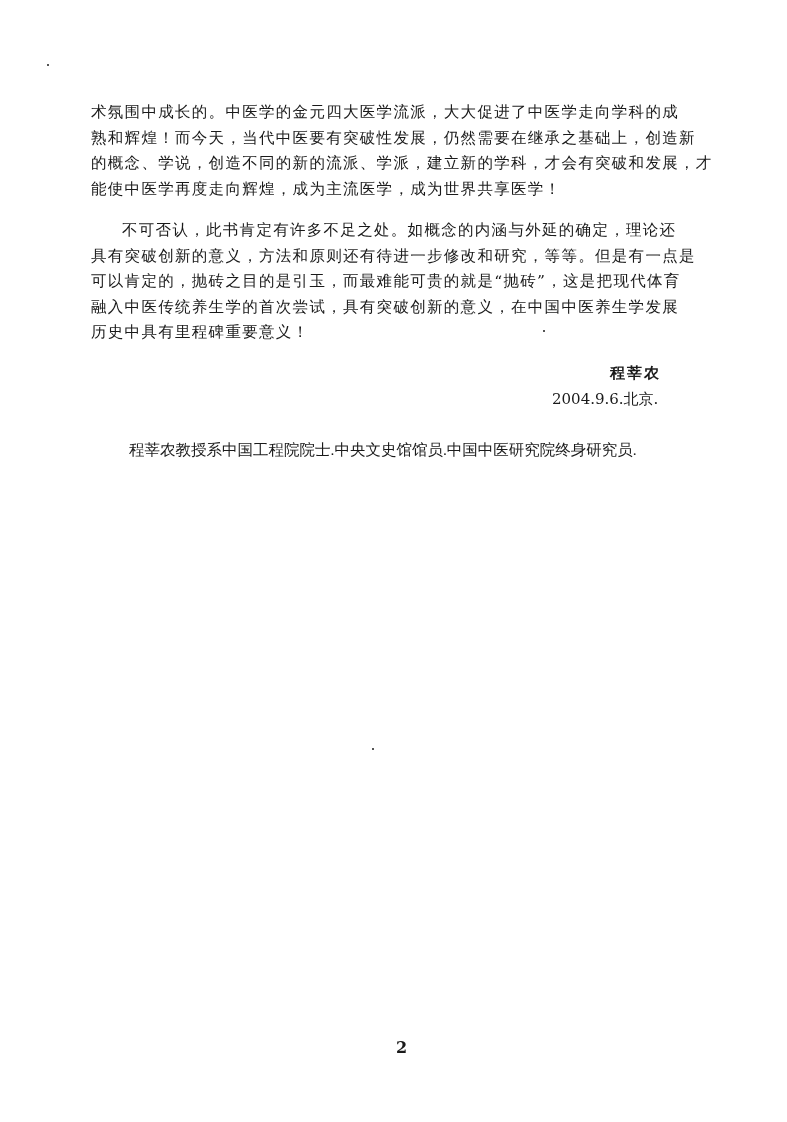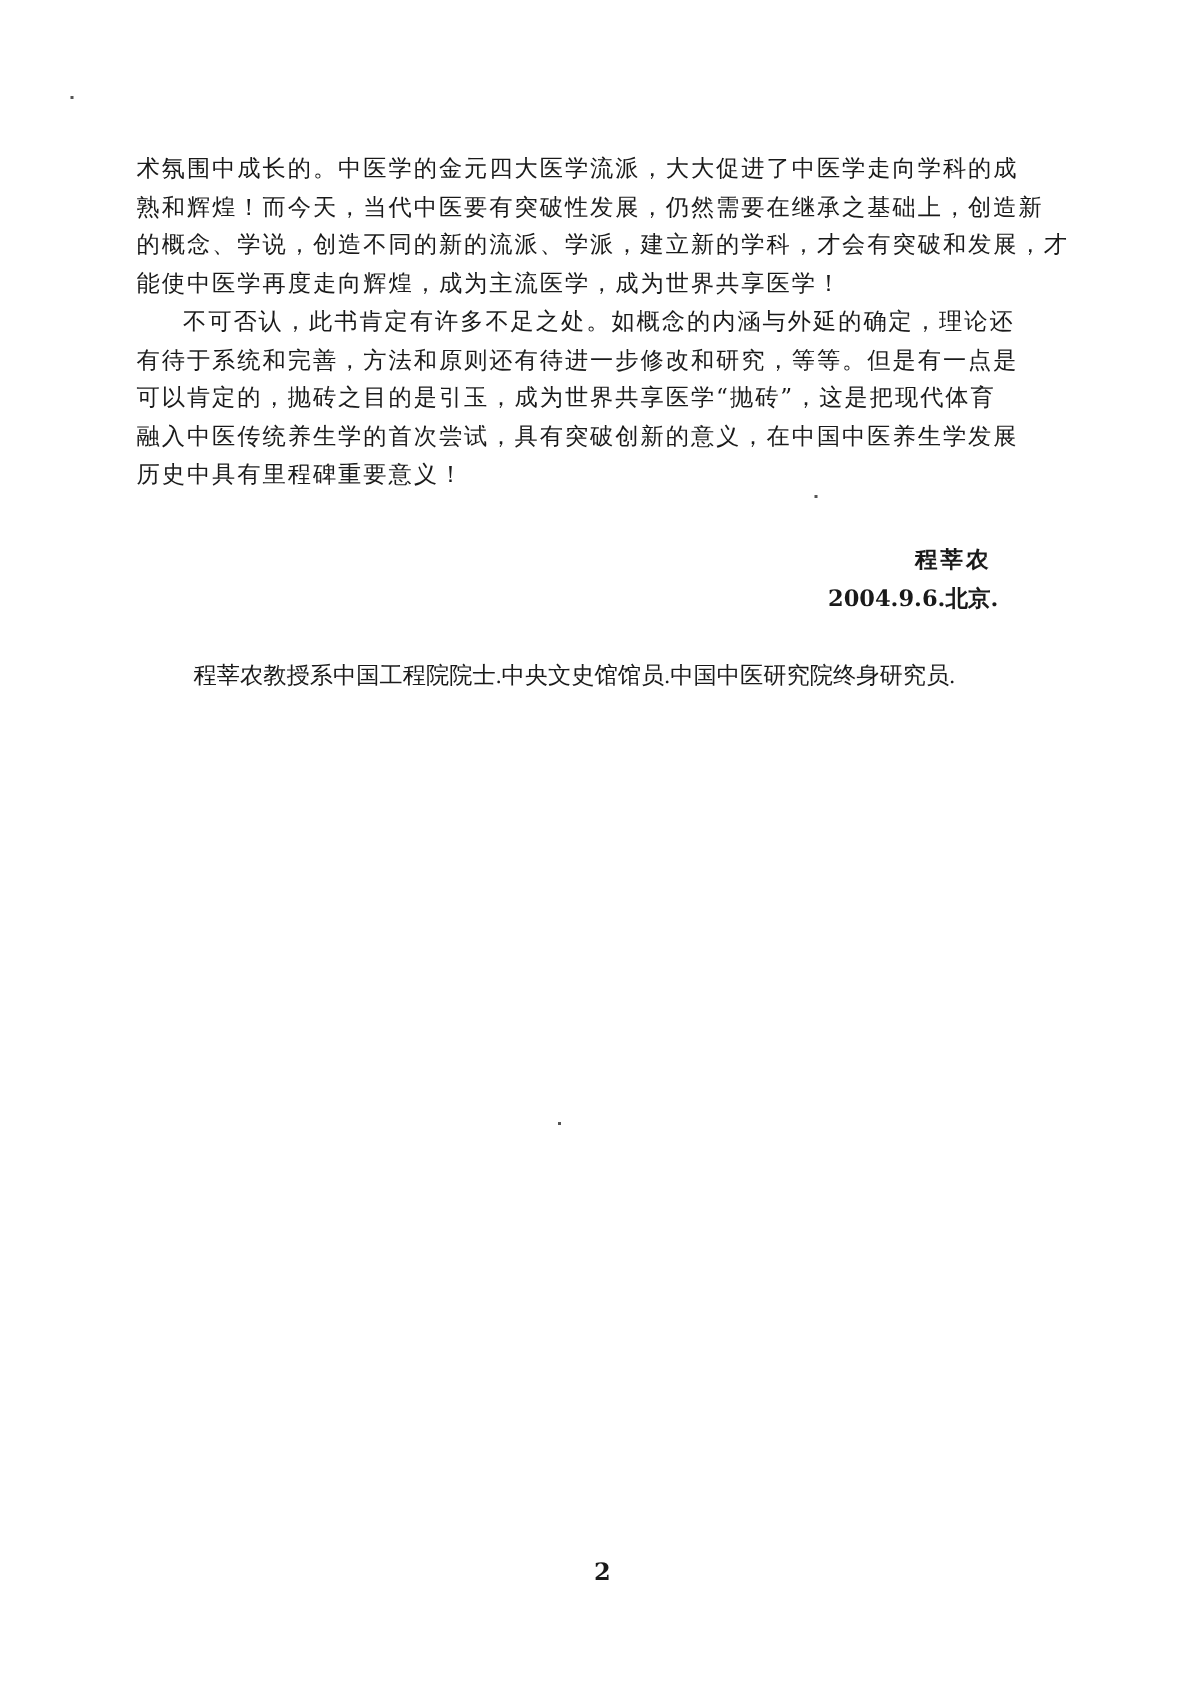--- a/index.html
+++ b/index.html
@@ -2,42 +2,42 @@
 <html><head>
 <meta charset="utf-8">
 <style>
   html, body { margin:0; padding:0; background:#ffffff; }
   body { width:787px; height:1122px; position:relative; overflow:hidden;
          font-family: "DejaVu Serif", "Liberation Serif", serif; color:#1a1a1a; }
   .page { position:absolute; left:0; top:0; width:732px; height:1122px; }
   .speck { position:absolute; width:2px; height:2px; background:#555; }
   .body-text { position:absolute; left:91px; width:630px; top:100px; }
   .line { font-size:15.5px; line-height:25.5px; height:25.5px; white-space:nowrap; letter-spacing:1.3px; }
-  .indent { padding-left:31px; }
+  .indent { padding-left:31px;margin-top:16px; }
   .sig-name { position:absolute; left:582px; top:364px; font-size:15px; font-weight:bold; letter-spacing:2px;margin-left:28px; }
-  .sig-date { position:absolute; left:552px; top:390px; font-size:15px; font-weight:bold; }
+  .sig-date { position:absolute; left:552px; top:390px; font-size:15px; font-weight:normal; }
   .bio { position:absolute; left:129px; top:440px; font-size:15.5px; white-space:nowrap; font-family:Liberation Serif, serif; }
   .page-num { position:absolute; left:396px; top:1038px; font-size:16px; font-weight:bold; }
 </style>
 </head>
 <body>
 
 <div class="page">
   <div class="speck" style="left:47px;top:64px;"></div>
   <div class="speck" style="left:543px;top:330px;"></div>
   <div class="speck" style="left:372px;top:748px;"></div>
 
   <div class="body-text">
     <div class="line">术氛围中成长的。中医学的金元四大医学流派，大大促进了中医学走向学科的成</div>
     <div class="line">熟和辉煌！而今天，当代中医要有突破性发展，仍然需要在继承之基础上，创造新</div>
     <div class="line">的概念、学说，创造不同的新的流派、学派，建立新的学科，才会有突破和发展，才</div>
     <div class="line">能使中医学再度走向辉煌，成为主流医学，成为世界共享医学！</div>
     <div class="line indent">不可否认，此书肯定有许多不足之处。如概念的内涵与外延的确定，理论还</div>
-    <div class="line">有待于系统和完善，方法和原则还有待进一步修改和研究，等等。但是有一点是</div>
-    <div class="line">可以肯定的，抛砖之目的是引玉，成为世界共享医学“抛砖”，这是把现代体育</div>
+    <div class="line">具有突破创新的意义，方法和原则还有待进一步修改和研究，等等。但是有一点是</div>
+    <div class="line">可以肯定的，抛砖之目的是引玉，而最难能可贵的就是“抛砖”，这是把现代体育</div>
     <div class="line">融入中医传统养生学的首次尝试，具有突破创新的意义，在中国中医养生学发展</div>
     <div class="line">历史中具有里程碑重要意义！</div>
   </div>
 
   <div class="sig-name">程莘农</div>
   <div class="sig-date">2004.9.6.北京.</div>
 
   <div class="bio">程莘农教授系中国工程院院士.中央文史馆馆员.中国中医研究院终身研究员.</div>
 
   <div class="page-num">2</div>

